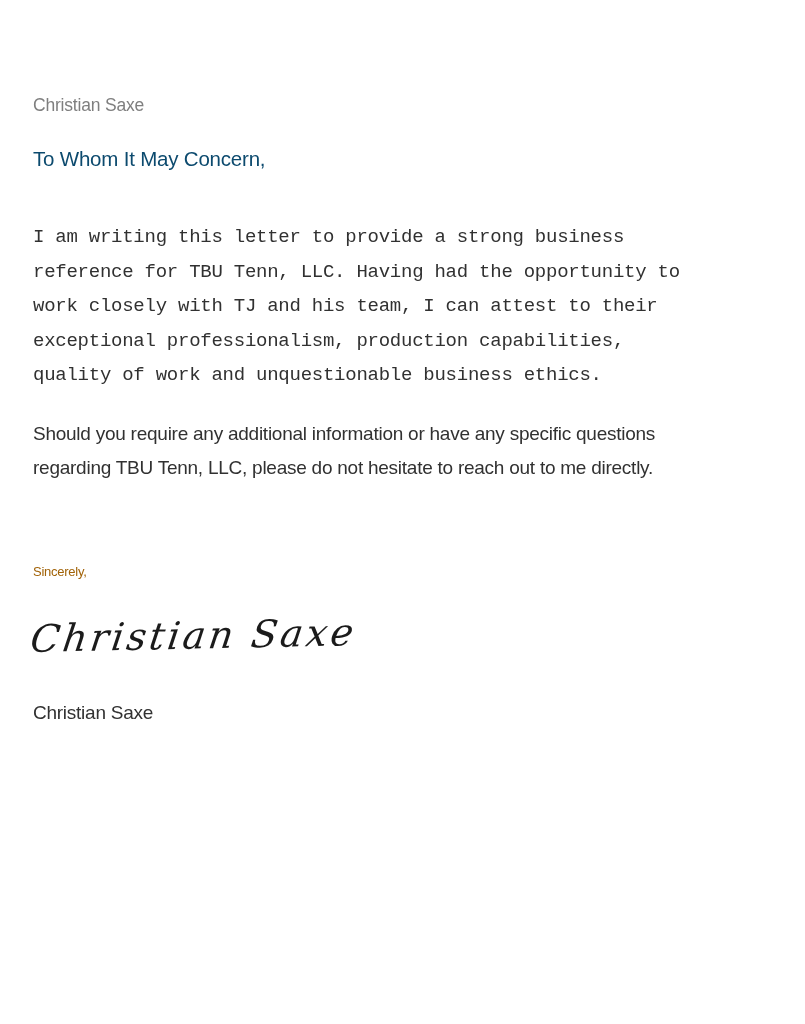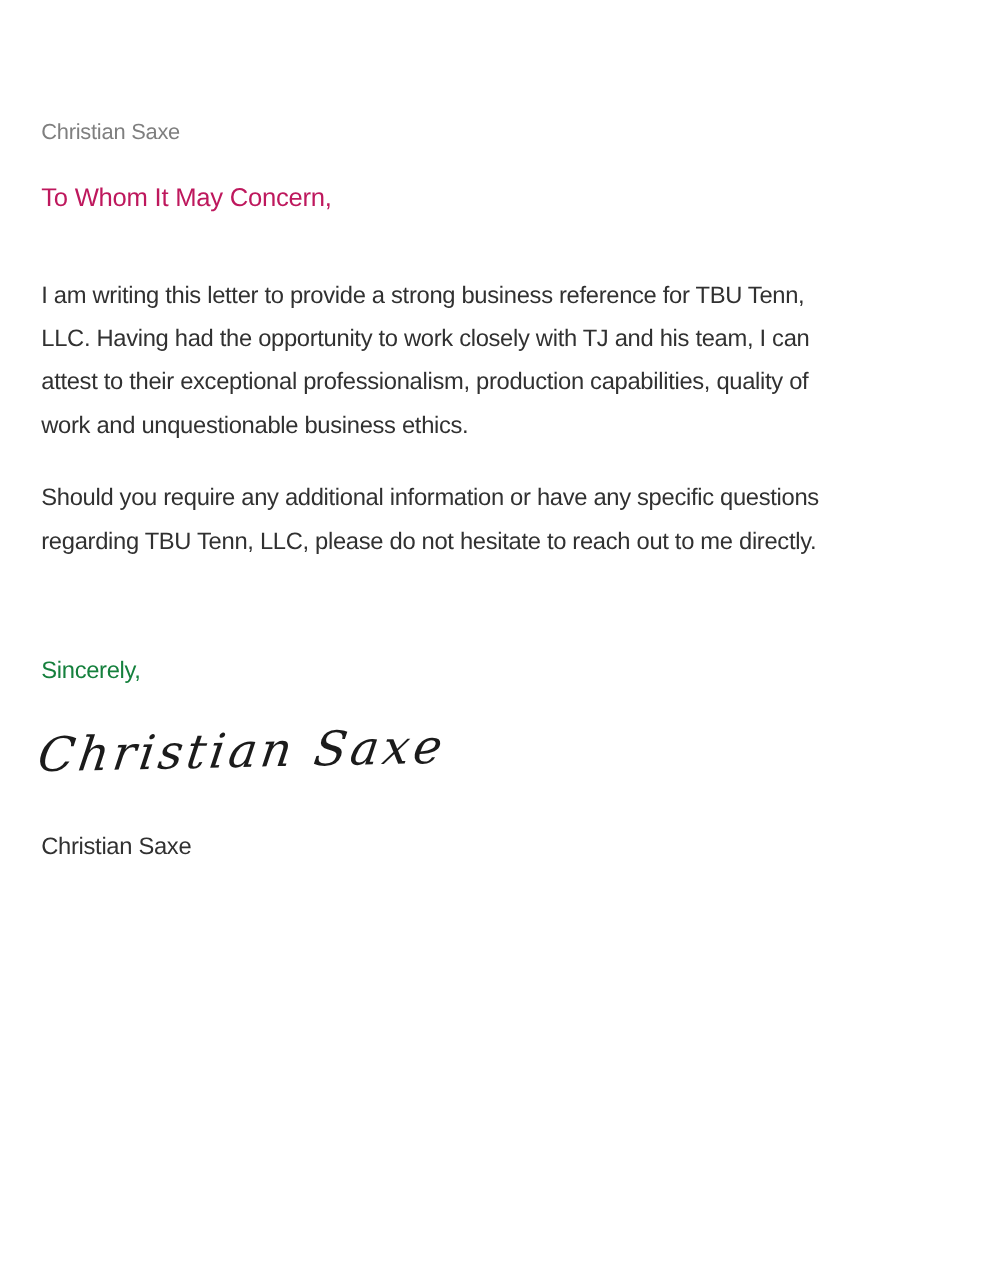--- a/index.html
+++ b/index.html
@@ -21,41 +21,42 @@
     margin: 0 0 24px 0;
   }
   .sender-name,
   .sender-title {
     color: #7f7f7f;
     font-size: 17.5px;
     line-height: 31px;
     letter-spacing: -0.2px;
   }
   .salutation {
-    color: #be185d;
+    color: #0c4a6e;
     font-size: 20.5px;
     line-height: 28px;
     letter-spacing: -0.2px;
     margin: 0 0 0 0;
   }
   .body-para {
     color: #313131;
     font-size: 19px;
     line-height: 34.5px;
     letter-spacing: -0.25px;
     white-space: pre-wrap;
     max-width: 762px;
     margin: 0 0 24px 0;
   }
   .body-para.first {
     margin-top: 47px;
+    font-family: Liberation Mono, monospace;
   }
   .closing {
-    color: #15803d;
-    font-size: 19px;
+    color: #a16207;
+    font-size: 13px;
     line-height: 28px;
     letter-spacing: -0.25px;
     margin-top: 72px;
   }
   .signature {
     font-family: "DejaVu Serif", serif;
     font-style: italic;
     color: #1b1b1b;
     font-size: 38px;
     line-height: 55px;

